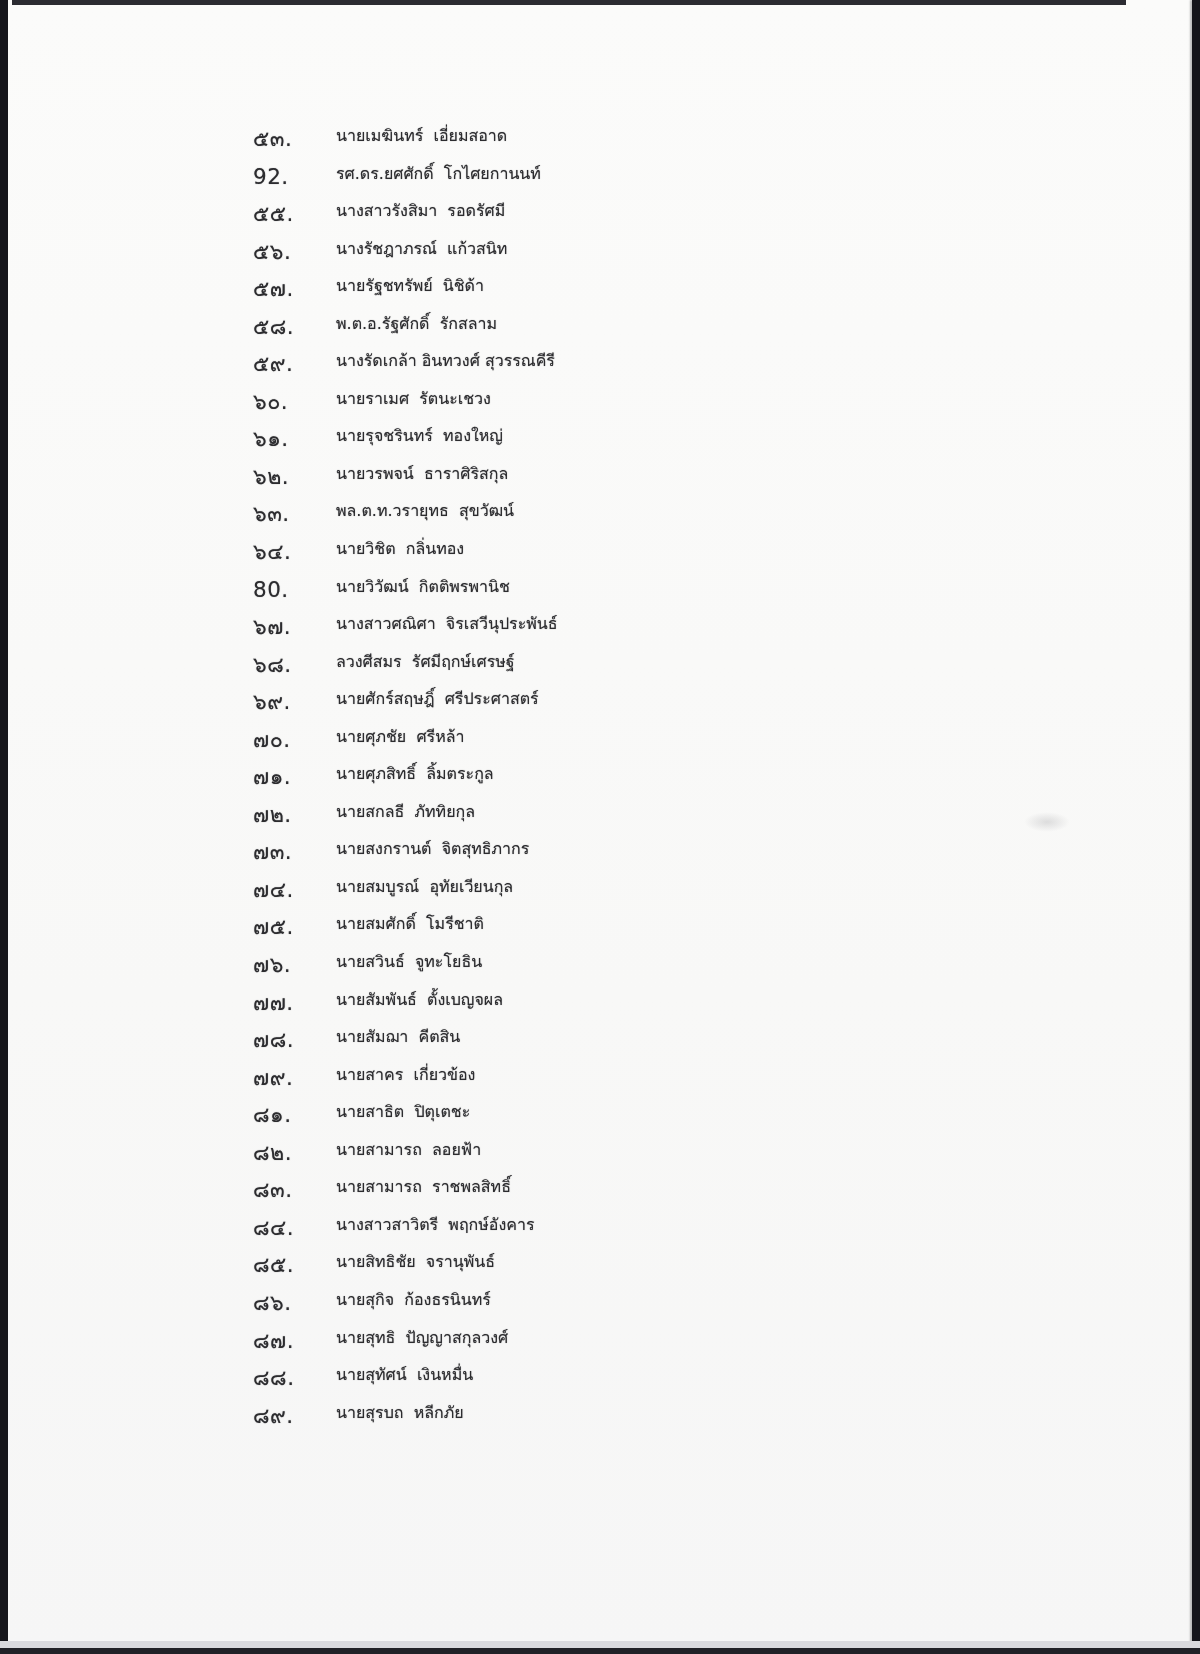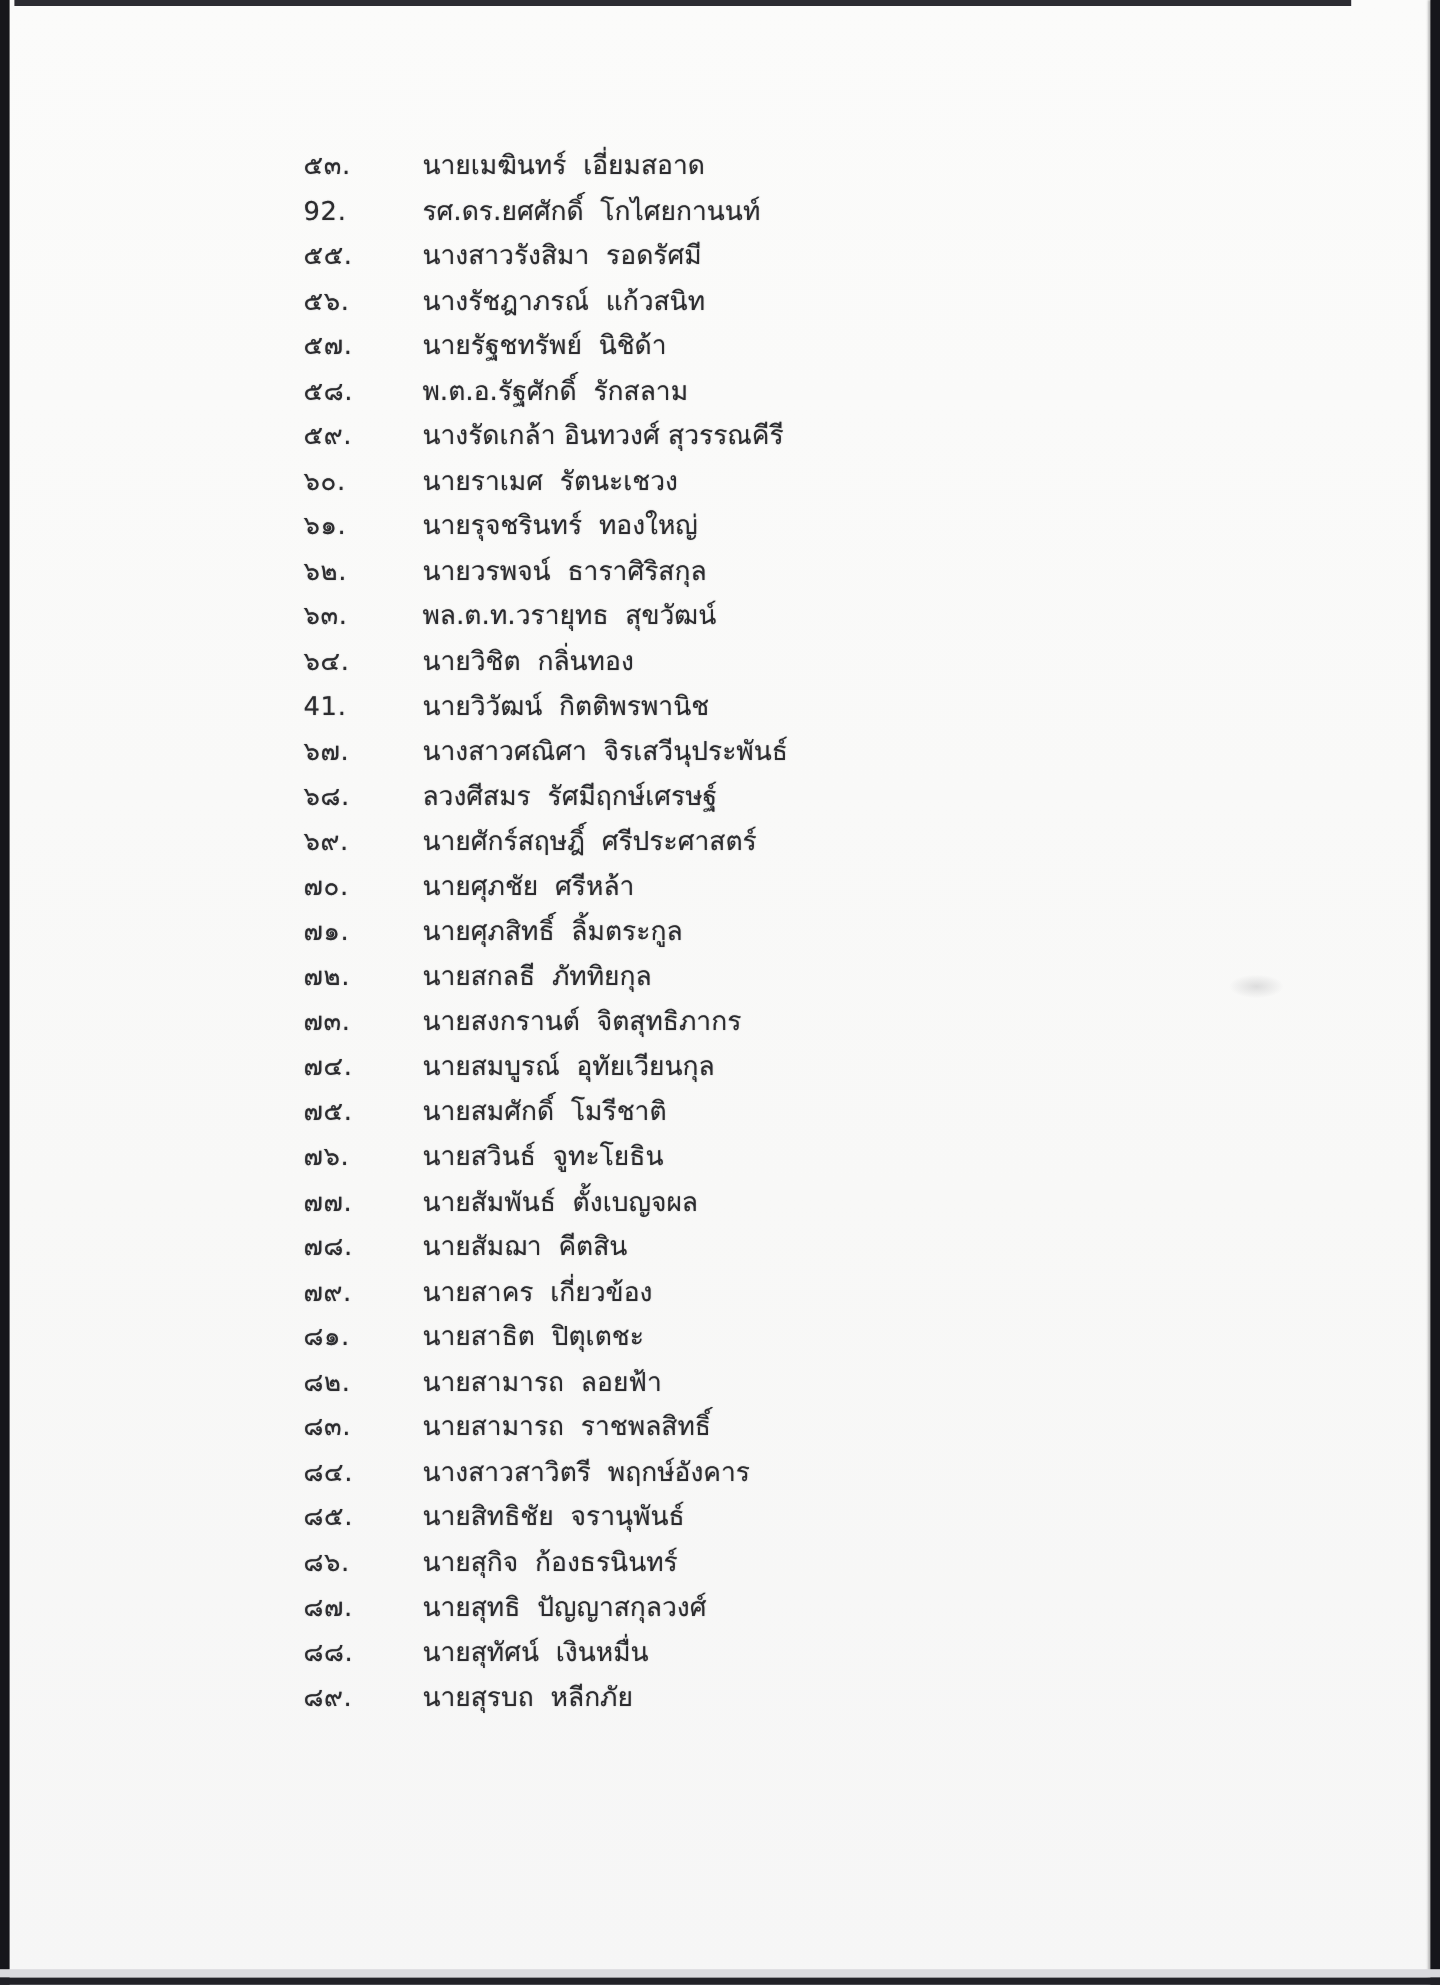--- a/index.html
+++ b/index.html
@@ -32,33 +32,32 @@
     left: 253px;
     margin: 0;
     padding: 0;
     list-style: none;
     width: 800px;
   }
   .row {
     display: flex;
     align-items: flex-start;
     height: 37.55px;
-    gap: 16px;
   }
   .num {
     width: 83px;
     flex: 0 0 83px;
     font-size: 21.5px;
     line-height: 1.25;
     color: #2c2c2f;
     text-shadow: 0 0 1px rgba(44,44,47,0.55);
     letter-spacing: 0.5px;
   }
   .name {
-    font-size: 22px;
+    font-size: 16px;
     line-height: 1.2;
     color: #2c2c2f;
     text-shadow: 0 0 1px rgba(44,44,47,0.55);
     white-space: pre-wrap;
   }
   
   .smudge {
     position: absolute;
     top: 812px;
     right: 130px;
@@ -133,21 +132,21 @@
     <span class="num">๖๓.</span>
     <span class="name">พล.ต.ท.วรายุทธ  สุขวัฒน์</span>
   </li>
 
   <li class="row">
     <span class="num">๖๔.</span>
     <span class="name">นายวิชิต  กลิ่นทอง</span>
   </li>
 
   <li class="row">
-    <span class="num">41.</span>
+    <span class="num">80.</span>
     <span class="name">นายวิวัฒน์  กิตติพรพานิช</span>
   </li>
 
 
   <li class="row">
     <span class="num">๖๗.</span>
     <span class="name">นางสาวศณิศา  จิรเสวีนุประพันธ์</span>
   </li>
 
   <li class="row">

